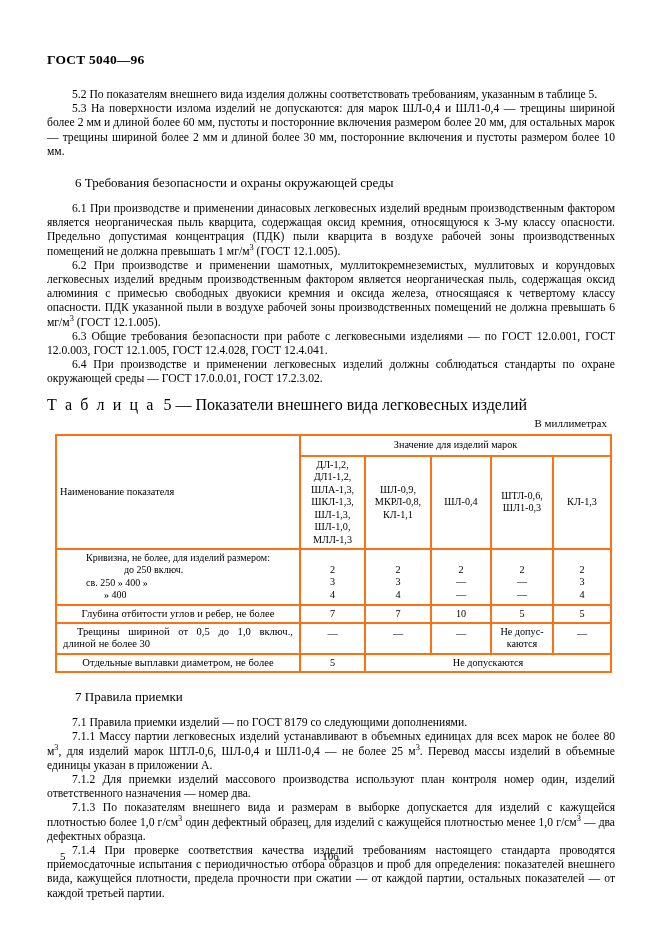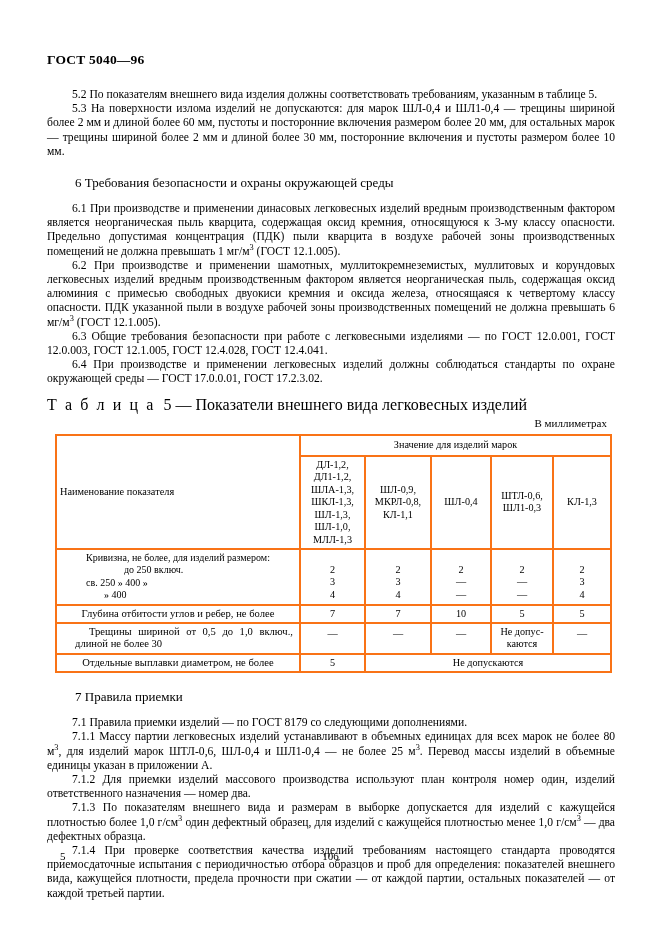--- a/index.html
+++ b/index.html
@@ -87,21 +87,21 @@
   .c-center { text-align: center; }
   .marks { line-height: 12.2px; }
   .numstack { line-height: 13.6px; }
   .rowlabel {
     text-align: center;
     font-size: 10.6px;
   }
   .rowlabel.just {
     text-align: justify;
     text-indent: 14px;
-    padding-left: 18px;
+    padding-left: 6px;
     padding-right: 6px;
   }
   .hdr-name {
     text-align: left;
     font-size: 10.3px;
   }
   .curv {
     font-size: 10px;
     line-height: 13.6px;
   }

